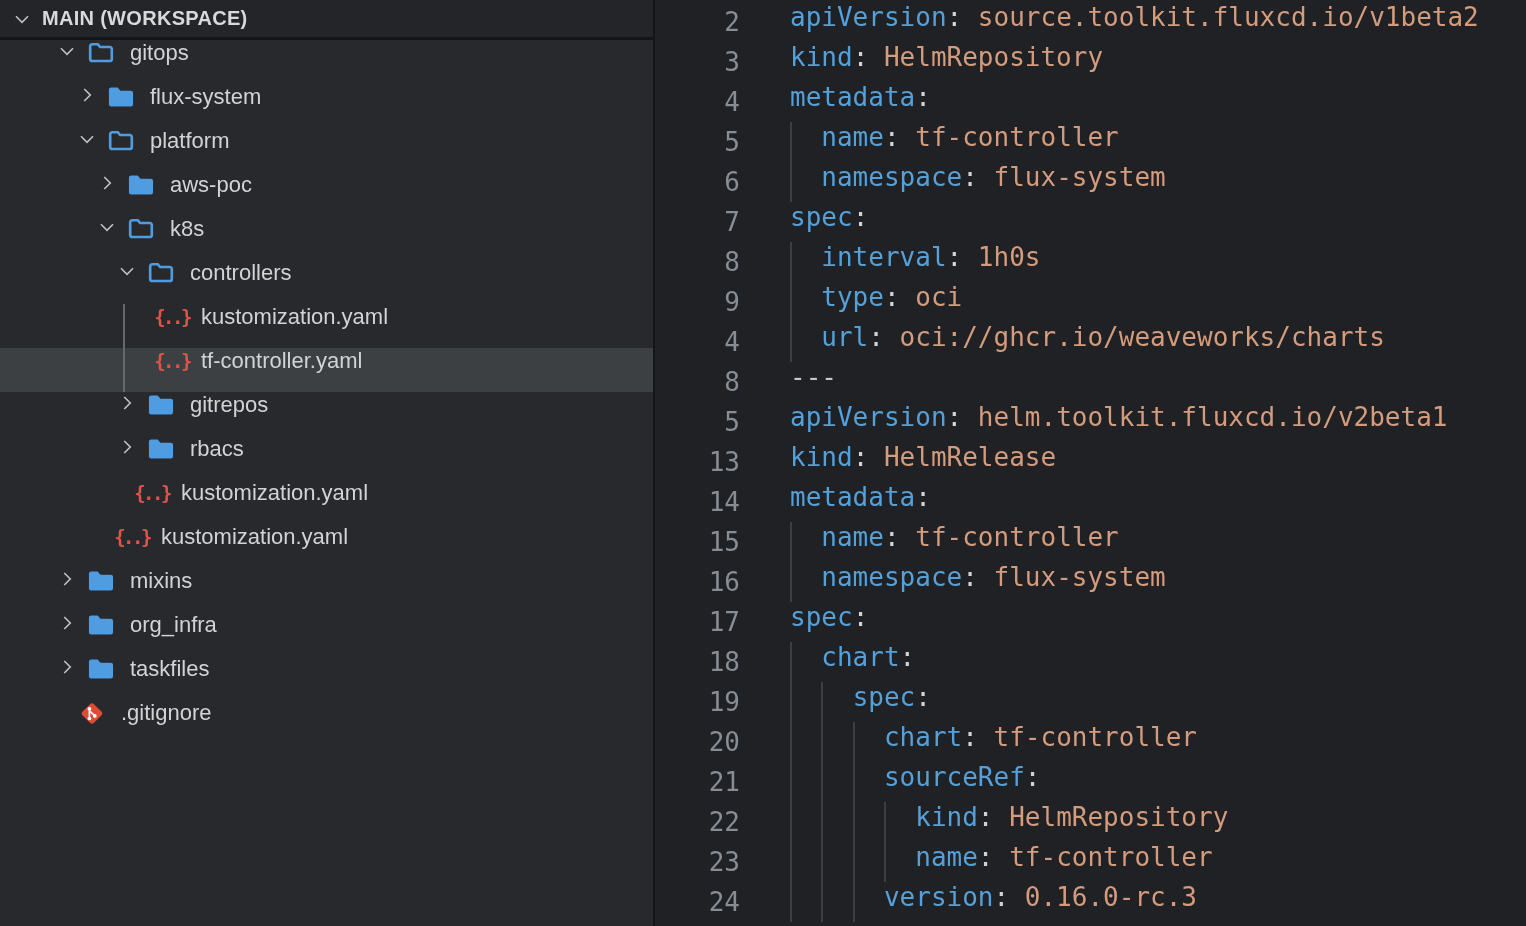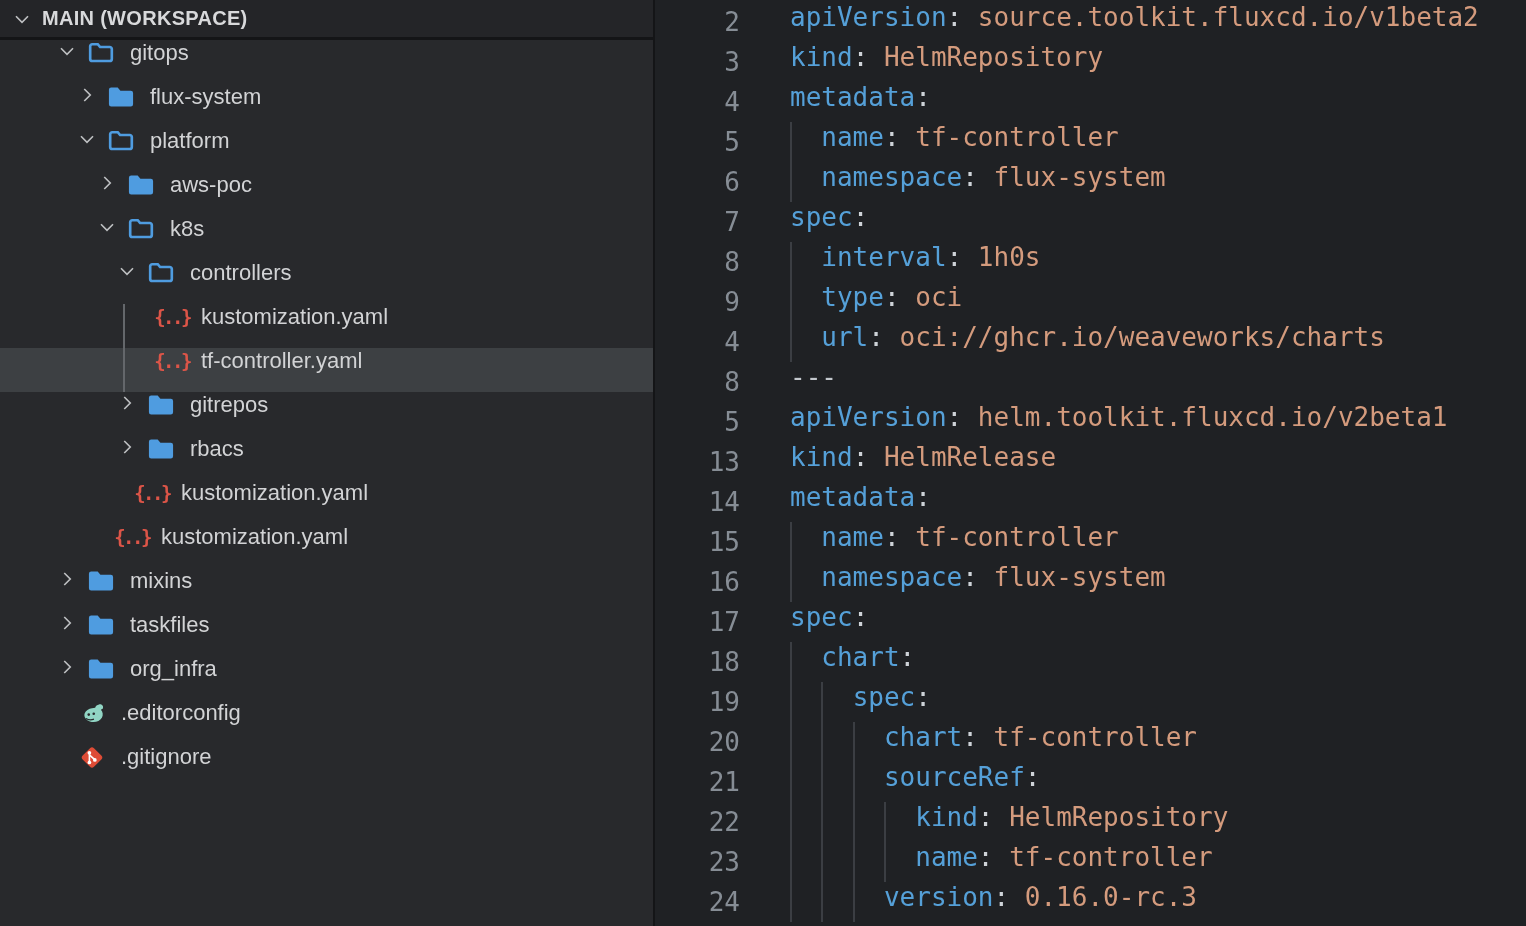--- a/index.html
+++ b/index.html
@@ -263,45 +263,34 @@
           <span class="icon chevron-slot" style="margin-left: 56px;">
             <svg width="20" height="20" viewBox="0 0 16 16">
               <path d="M5.8 3.2 10.6 8l-4.8 4.8" fill="none" stroke="currentColor" stroke-width="1.3"></path>
             </svg>
           </span>
           <span class="icon folder-slot">
             <svg width="28" height="23" viewBox="0 0 24 20">
               <path d="M1.5 4.2a2 2 0 0 1 2-2h5.6l2.4 2.8h9a2 2 0 0 1 2 2v9.8a2 2 0 0 1-2 2h-17a2 2 0 0 1-2-2z" fill="currentColor"></path>
             </svg>
           </span>
+          <span class="tree-label-folder">org_infra</span>
+        </div>
+        <div class="tree-row">
+          <span class="icon chevron-slot" style="margin-left: 56px;">
+            <svg width="20" height="20" viewBox="0 0 16 16">
+              <path d="M5.8 3.2 10.6 8l-4.8 4.8" fill="none" stroke="currentColor" stroke-width="1.3"></path>
+            </svg>
+          </span>
+          <span class="icon folder-slot">
+            <svg width="28" height="23" viewBox="0 0 24 20">
+              <path d="M1.5 4.2a2 2 0 0 1 2-2h5.6l2.4 2.8h9a2 2 0 0 1 2 2v9.8a2 2 0 0 1-2 2h-17a2 2 0 0 1-2-2z" fill="currentColor"></path>
+            </svg>
+          </span>
           <span class="tree-label-folder">taskfiles</span>
-        </div>
-        <div class="tree-row">
-          <span class="icon chevron-slot" style="margin-left: 56px;">
-            <svg width="20" height="20" viewBox="0 0 16 16">
-              <path d="M5.8 3.2 10.6 8l-4.8 4.8" fill="none" stroke="currentColor" stroke-width="1.3"></path>
-            </svg>
-          </span>
-          <span class="icon folder-slot">
-            <svg width="28" height="23" viewBox="0 0 24 20">
-              <path d="M1.5 4.2a2 2 0 0 1 2-2h5.6l2.4 2.8h9a2 2 0 0 1 2 2v9.8a2 2 0 0 1-2 2h-17a2 2 0 0 1-2-2z" fill="currentColor"></path>
-            </svg>
-          </span>
-          <span class="tree-label-folder">org_infra</span>
-        </div>
-        <div class="tree-row">
-          <span class="icon file-slot" style="margin-left: 79px;">
-            <svg width="27" height="27" viewBox="0 0 24 24">
-              <path d="M18.5 3.6c2.6-.4 4.3 1.5 3.6 3.8l-1.9 1.1c1.9 2 2.3 5 .9 7.4-1.9 3.4-6.8 4.9-11.1 3.4-3.4-1.1-5.8-4-4.8-7.3.9-2.9 3.9-4.3 6.8-4.8l2.9-.5c.5-1.7 1.8-2.8 3.6-3.1z" fill="var(--editorconfig-teal)"></path>
-              <circle cx="9" cy="13" r="1.2" fill="#28292c"></circle>
-              <circle cx="13.6" cy="12.2" r="1.2" fill="#28292c"></circle>
-              <path d="M6.4 16.6q3.4 2.2 7.4.6" fill="none" stroke="#28292c" stroke-width="1.1"></path>
-            </svg>
-          </span>
-          <span class="tree-label-file">.editorconfig</span>
         </div>
         <div class="tree-row">
           <span class="icon file-slot" style="margin-left: 79px;">
             <svg width="27" height="27" viewBox="0 0 24 24">
               <rect x="4.6" y="4.6" width="14.8" height="14.8" rx="2.6" transform="rotate(45 12 12)" fill="var(--git-orange)"></rect>
               <path d="M9.6 7.6v9" stroke="#fff" stroke-width="1.5"></path>
               <path d="M9.6 9.6l4.6 4.2" stroke="#fff" stroke-width="1.5"></path>
               <circle cx="9.6" cy="7.6" r="1.7" fill="#fff"></circle>
               <circle cx="9.6" cy="16.6" r="1.7" fill="#fff"></circle>
               <circle cx="14.6" cy="14.2" r="1.7" fill="#fff"></circle>

